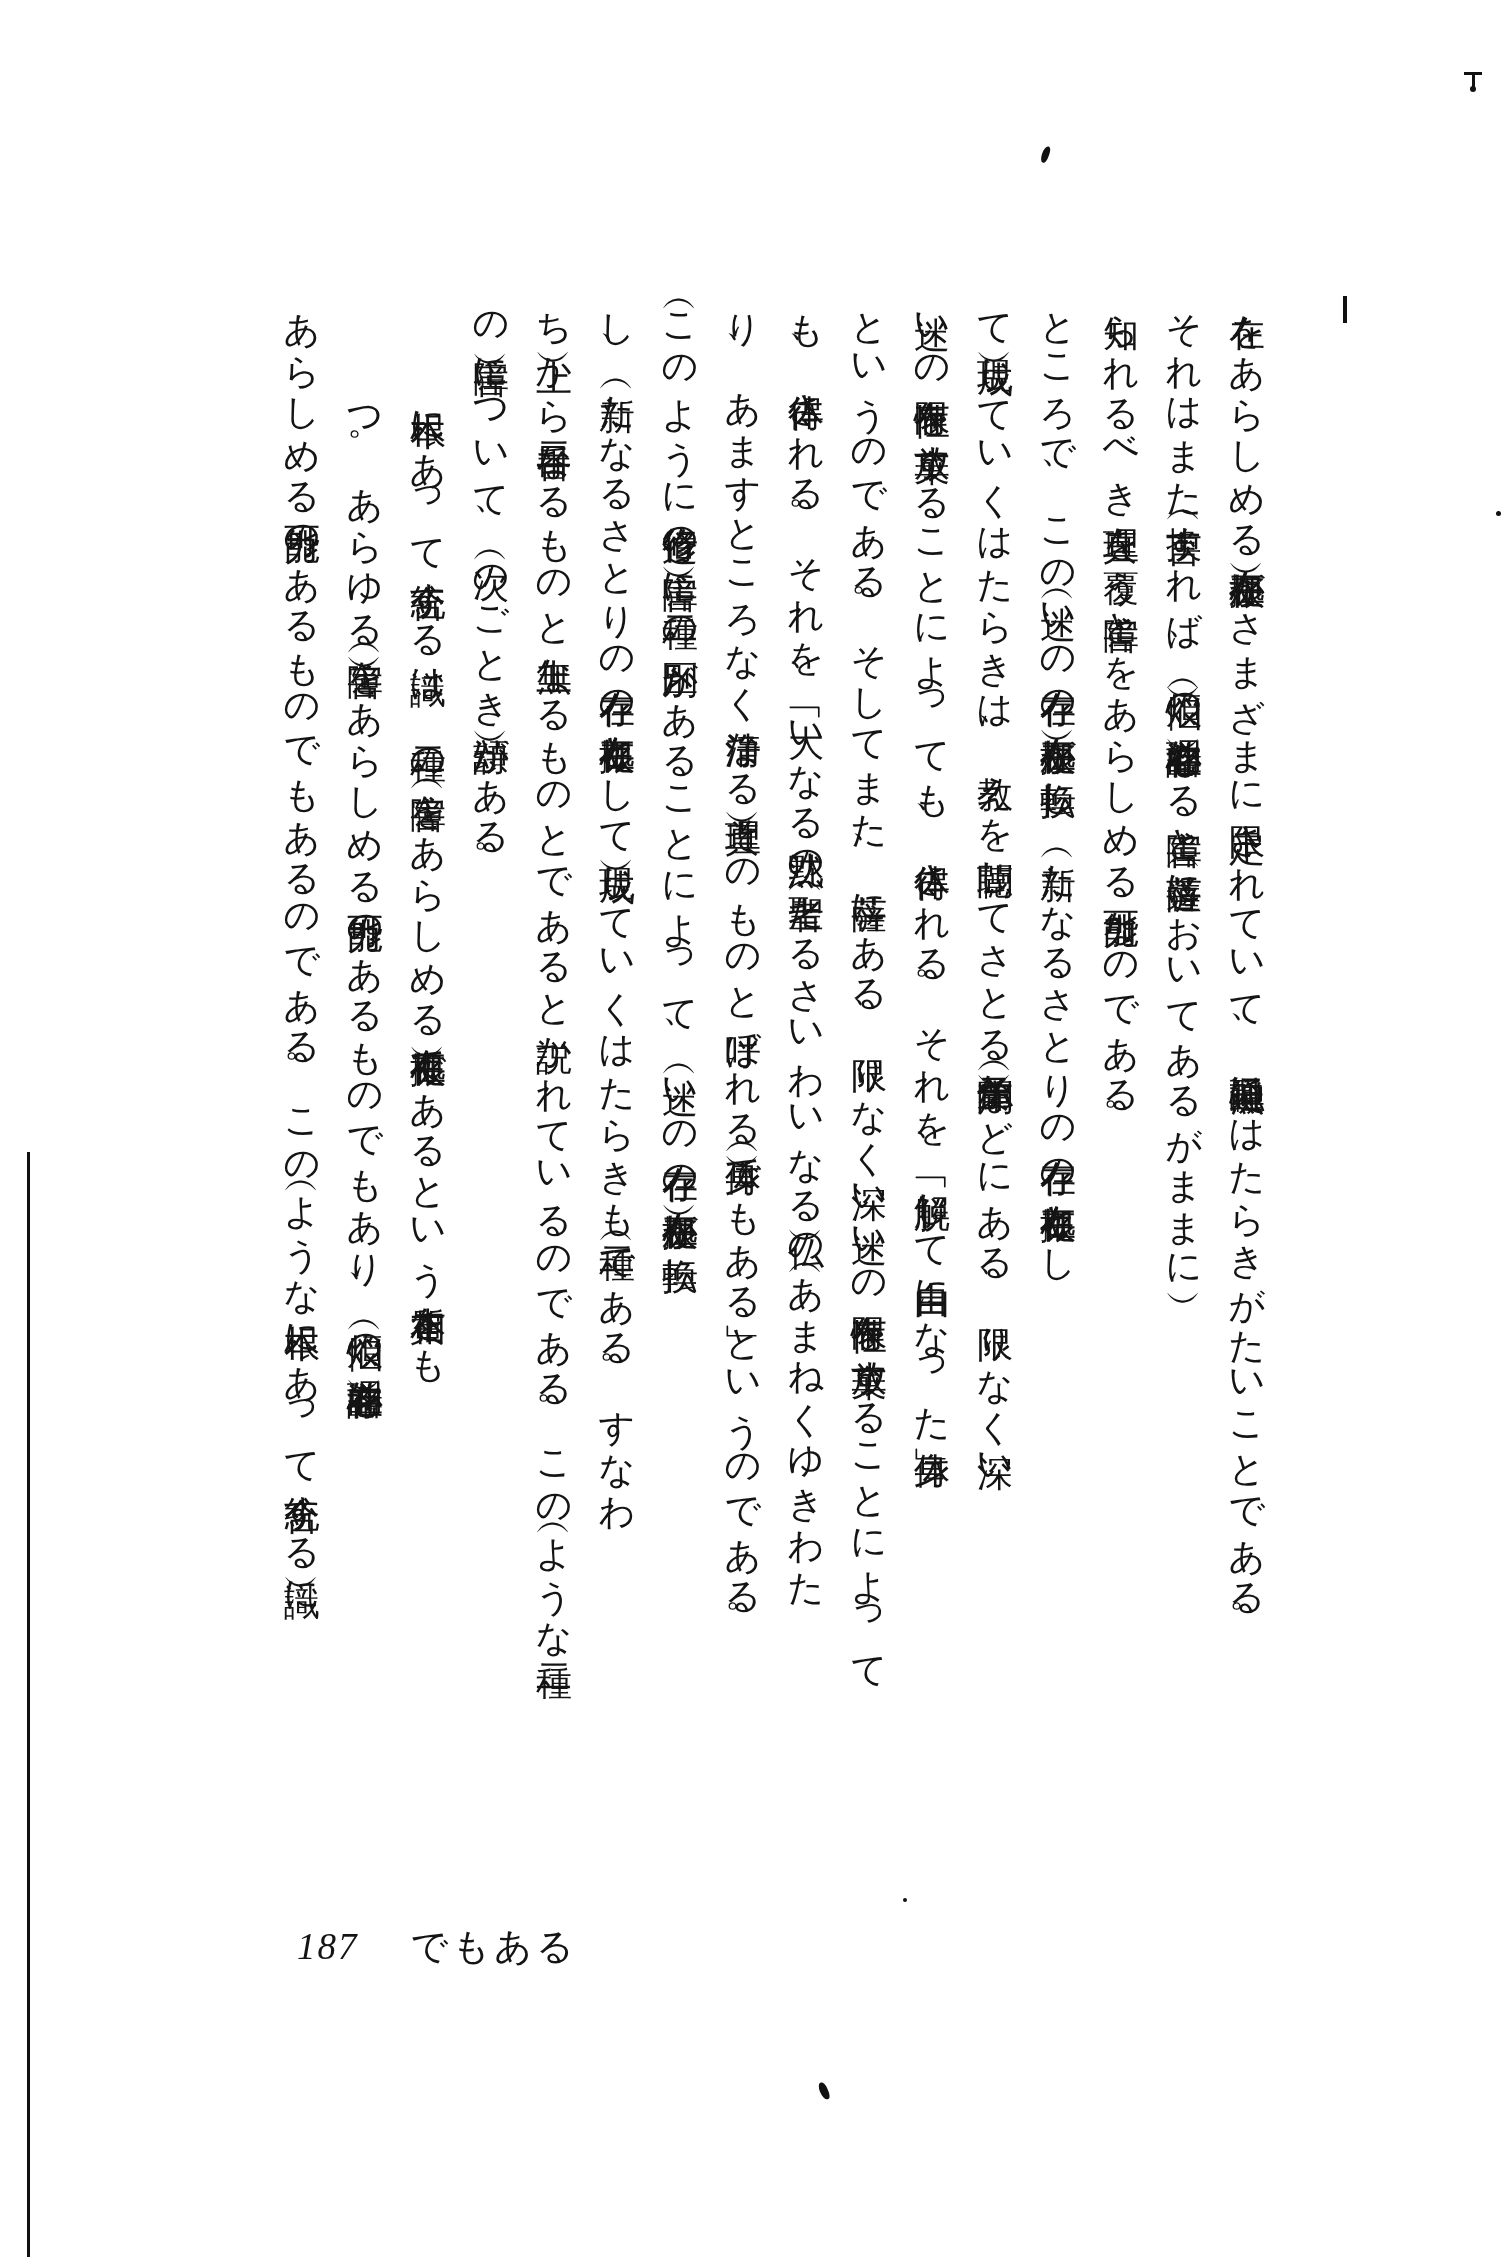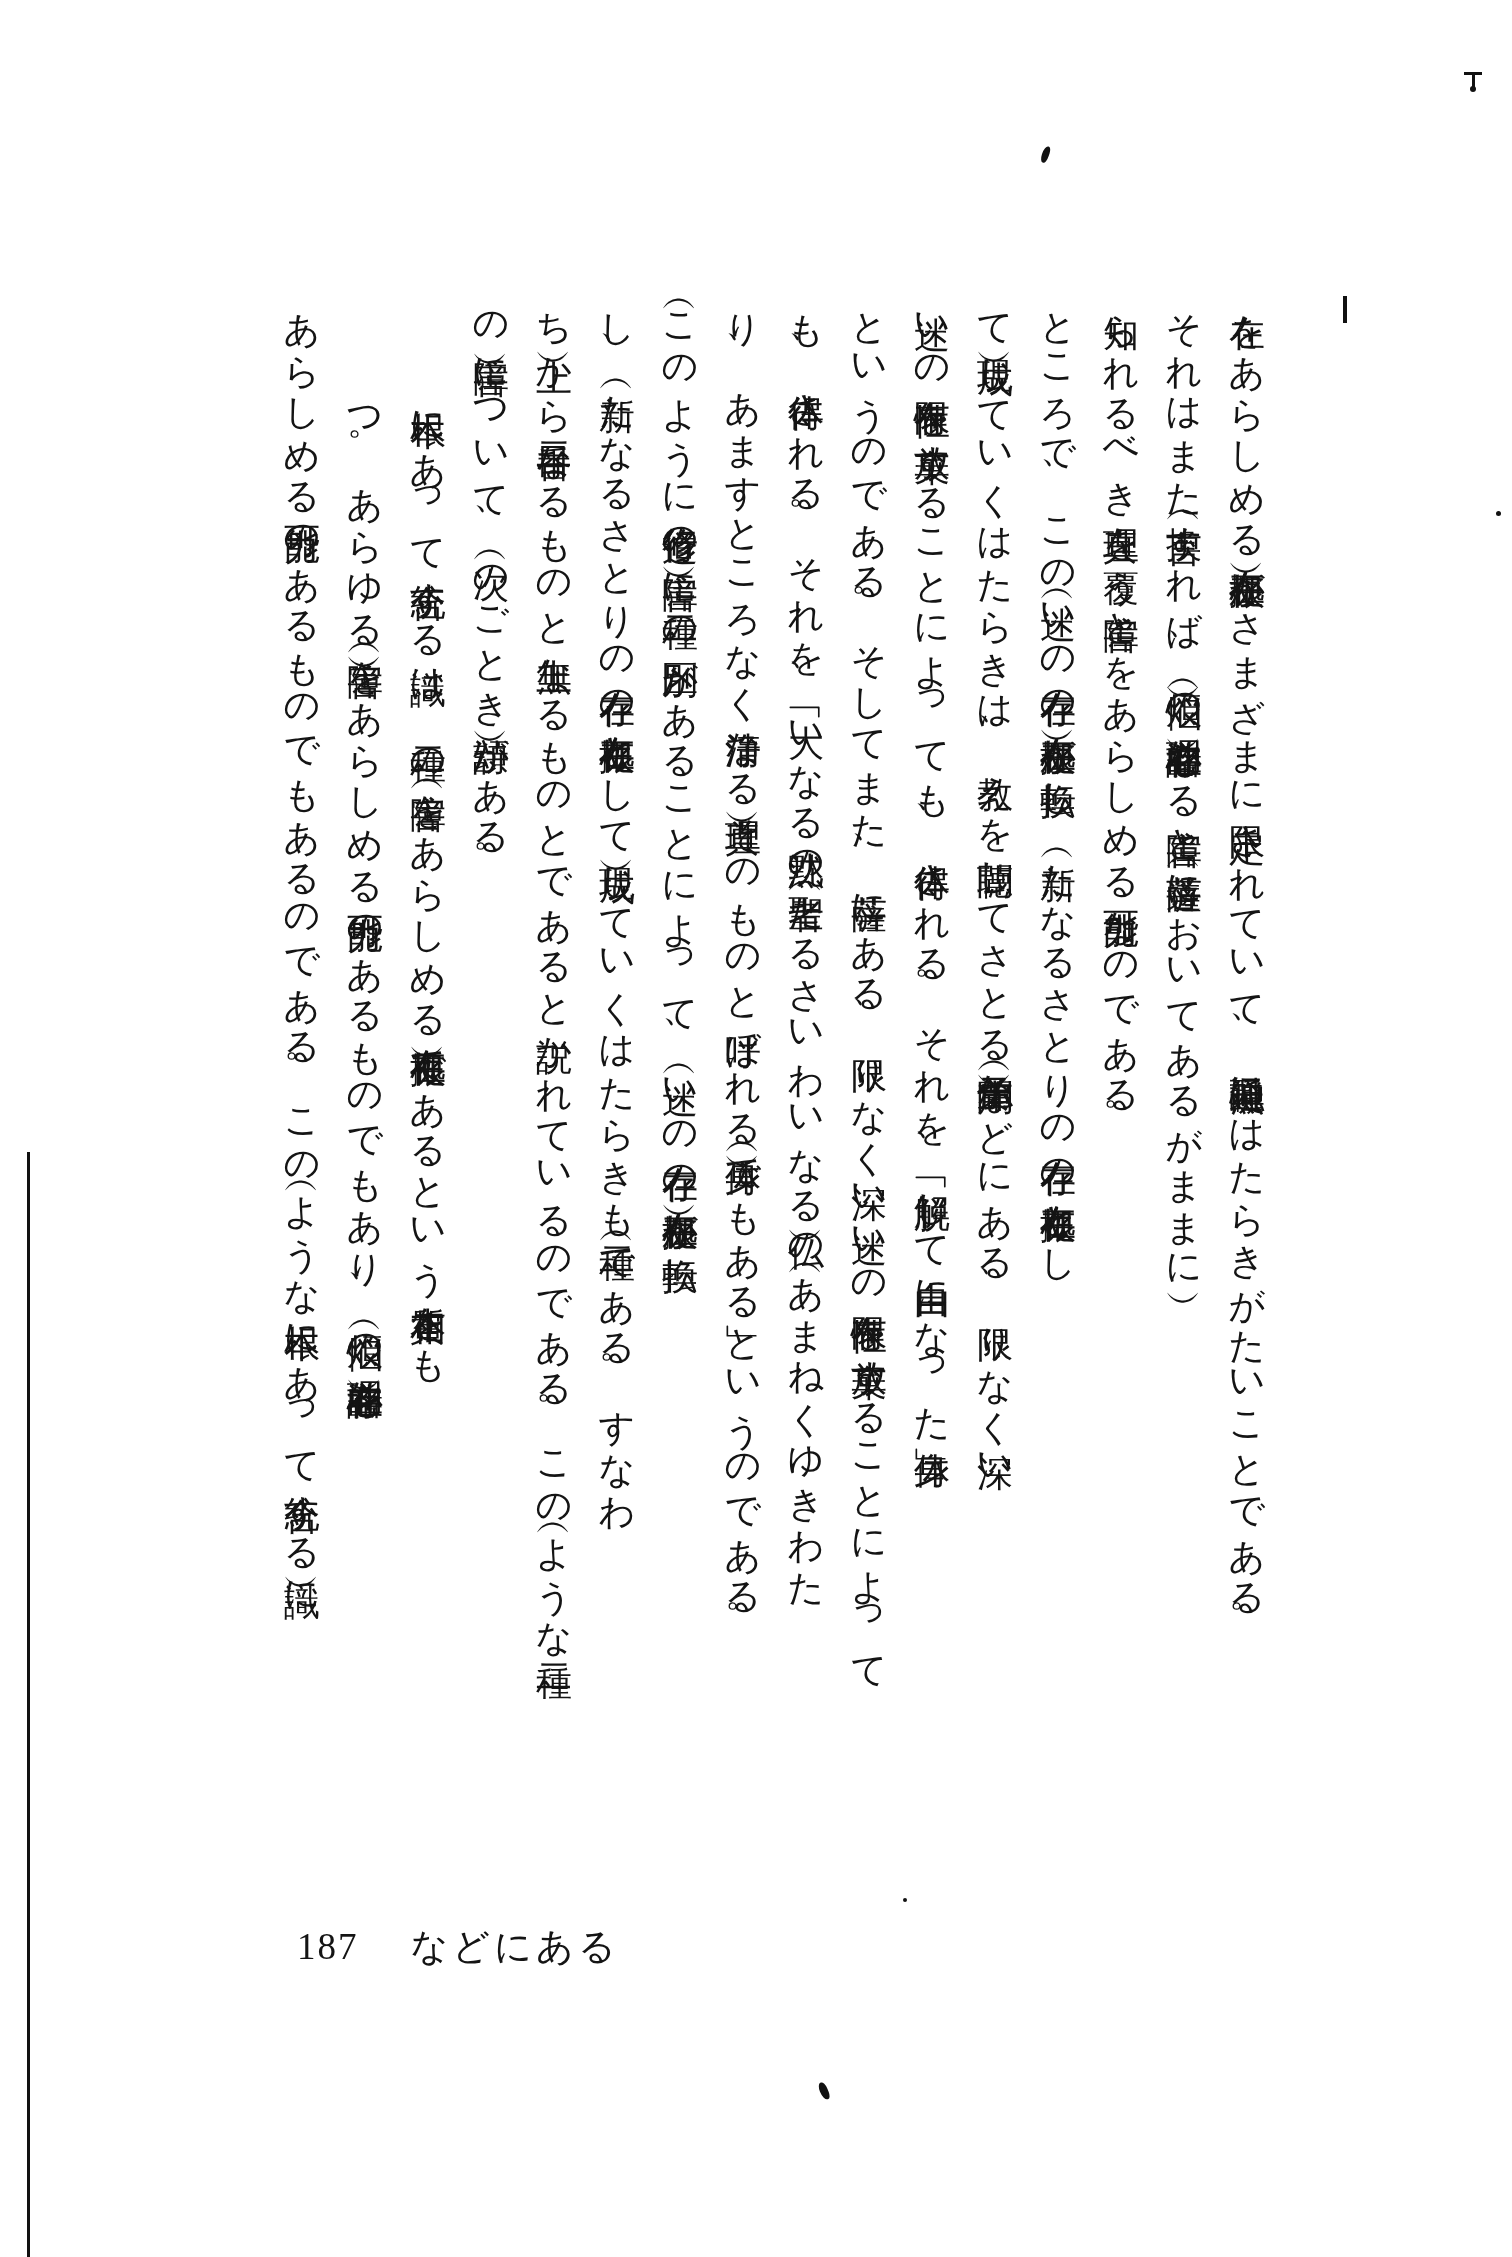--- a/index.html
+++ b/index.html
@@ -32,20 +32,21 @@
     margin-top: 96px;
   }
   .footer {
     position: absolute;
     left: 297px;
     top: 1922px;
     font-size: 37px;
     white-space: nowrap;
   }
   .pagenum {
+    font-style: italic;
     letter-spacing: 2px;
     margin-right: 52px;
   }
   .booktitle {
     letter-spacing: 4px;
   }
   
   .artifact { position: absolute; background: #111; }
   .gutter-line { left: 27px; top: 1152px; width: 3px; height: 1105px; }
   .speck-comma { left: 1042px; top: 146px; width: 7px; height: 17px; border-radius: 60% 40% 50% 50%; transform: rotate(18deg); }
@@ -75,21 +76,21 @@
     <div class="col">（このように修行道の）障害に二種の区別があることによって、（迷いの存在の）存在根拠が転換</div>
     <div class="col">し、（新たなるさとりの存在の存在根拠として）現成していくはたらきも（二種である。すなわ</div>
     <div class="col">ち）上から二番目なるものと無上なるものとであると説かれているのである。この（ような二種</div>
     <div class="col">の障害）について、（次のごとき）詩頌がある。</div>
     <div class="col indent">根本にあって統合する識は、二種の障害（をあらしめる存在根拠）であるという本質相をも</div>
     <div class="col indent">つ。あらゆる（障害）をあらしめる可能力のあるものでもあり、煩悩（の心理的諸存在）を</div>
     <div class="col">あらしめる可能力のあるものでもあるのである。この（ような根本にあって統合する識）に</div>
   </div>
 
   <div class="footer">
-    <span class="pagenum">187</span><span class="booktitle">などにある</span>
+    <span class="pagenum">187</span><span class="booktitle">でもある</span>
   </div>
 
   <div class="artifact gutter-line"></div>
   <div class="artifact speck-comma"></div>
   <div class="artifact speck-tick"></div>
   <div class="artifact speck-dot-tr"></div>
   <div class="artifact speck-bar-tr-h"></div>
   <div class="artifact speck-bar-tr-v"></div>
   <div class="artifact speck-dot-mid"></div>
   <div class="artifact speck-apos"></div>

